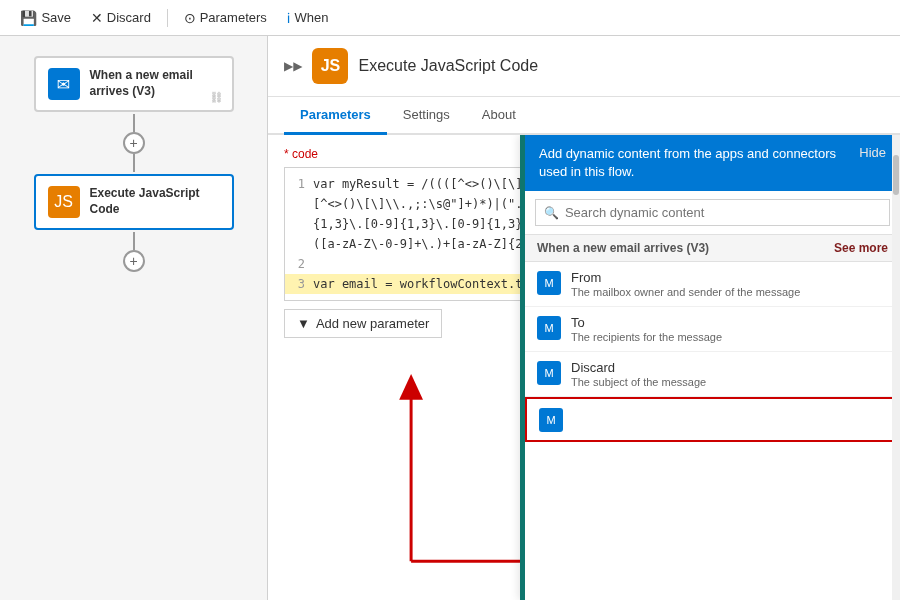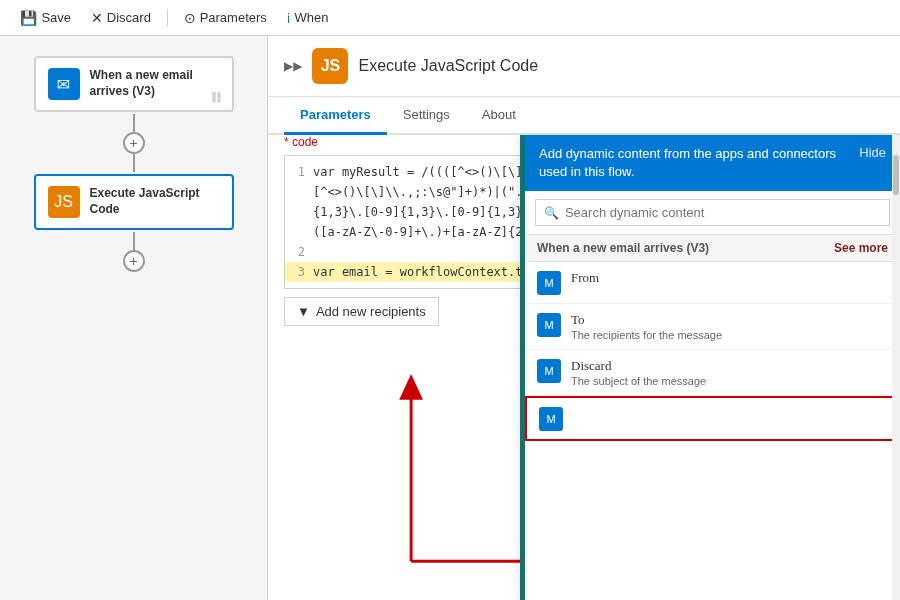--- a/index.html
+++ b/index.html
@@ -84,21 +84,21 @@
       padding: 0 16px; background: #fff;
     }
     .tab {
       padding: 10px 16px; cursor: pointer; font-size: 13px;
       color: #555; border-bottom: 3px solid transparent;
       margin-bottom: -2px;
     }
     .tab.active { color: #0078d4; border-bottom-color: #0078d4; font-weight: 600; }
 
     
-    .content-area { flex: 1; padding: 0 16px; overflow: hidden; position: relative; }
+    .content-area { flex: 1; padding: 12px 16px; overflow: hidden; position: relative; }
 
     .code-label { font-size: 12px; color: #c00; margin-bottom: 6px; }
     .code-label span { color: #c00; }
 
     .code-editor {
       background: #fff; border: 1px solid #d0d0d0;
       font-family: 'Consolas', monospace; font-size: 12px;
       color: #333; line-height: 1.5; padding: 6px 0;
       margin-bottom: 8px; position: relative; overflow: hidden;
     }
@@ -158,21 +158,21 @@
       padding: 8px 12px; border-bottom: 1px solid #f0f0f0;
       cursor: pointer;
     }
     .dynamic-item.selected { border: 2px solid #c00; }
     .item-icon {
       width: 24px; height: 24px; border-radius: 3px;
       background: #0078d4; display: flex; align-items: center;
       justify-content: center; color: #fff; font-size: 11px;
       flex-shrink: 0; margin-top: 1px;
     }
-    .item-text .item-name { font-size: 13px; color: #333; font-weight: 500; font-family: Liberation Serif, serif; }
+    .item-text .item-name { font-size: 13px; color: #333; font-weight: 500; }
     .item-text .item-desc { font-size: 11px; color: #666; margin-top: 1px; }
 
     .scrollbar-track {
       position: absolute; right: 0; top: 0; width: 8px; height: 100%;
       background: #f0f0f0;
     }
     .scrollbar-thumb {
       width: 6px; height: 40px; background: #c0c0c0;
       border-radius: 3px; margin: 0 1px; margin-top: 20px;
     }
@@ -269,21 +269,21 @@
           <span class="line-content"></span>
         </div>
         <div class="code-line code-highlight">
           <span class="line-num">3</span>
           <span class="line-content">var email = workflowContext.trigger.outputs.body.body</span>
         </div>
       </div>
 
       <button class="add-param-btn">
         <span>▼</span>
-        <span>Add new recipients</span>
+        <span>Add new parameter</span>
       </button>
 
       <div class="dynamic-panel">
         <div class="dynamic-header">
           <span class="dynamic-header-text">Add dynamic content from the apps and connectors used in this flow.</span>
           <button class="hide-btn">Hide</button>
         </div>
         <div class="dynamic-search">
           <div class="search-box">
             <span class="search-icon">🔍</span>
@@ -292,20 +292,21 @@
         </div>
         <div class="dynamic-content">
           <div class="section-header">
             <span>When a new email arrives (V3)</span>
             <span class="see-more">See more</span>
           </div>
           <div class="dynamic-item">
             <div class="item-icon">M</div>
             <div class="item-text">
               <div class="item-name">From</div>
+              <div class="item-desc">The mailbox owner and sender of the message</div>
             </div>
           </div>
           <div class="dynamic-item">
             <div class="item-icon">M</div>
             <div class="item-text">
               <div class="item-name">To</div>
               <div class="item-desc">The recipients for the message</div>
             </div>
           </div>
           <div class="dynamic-item">

